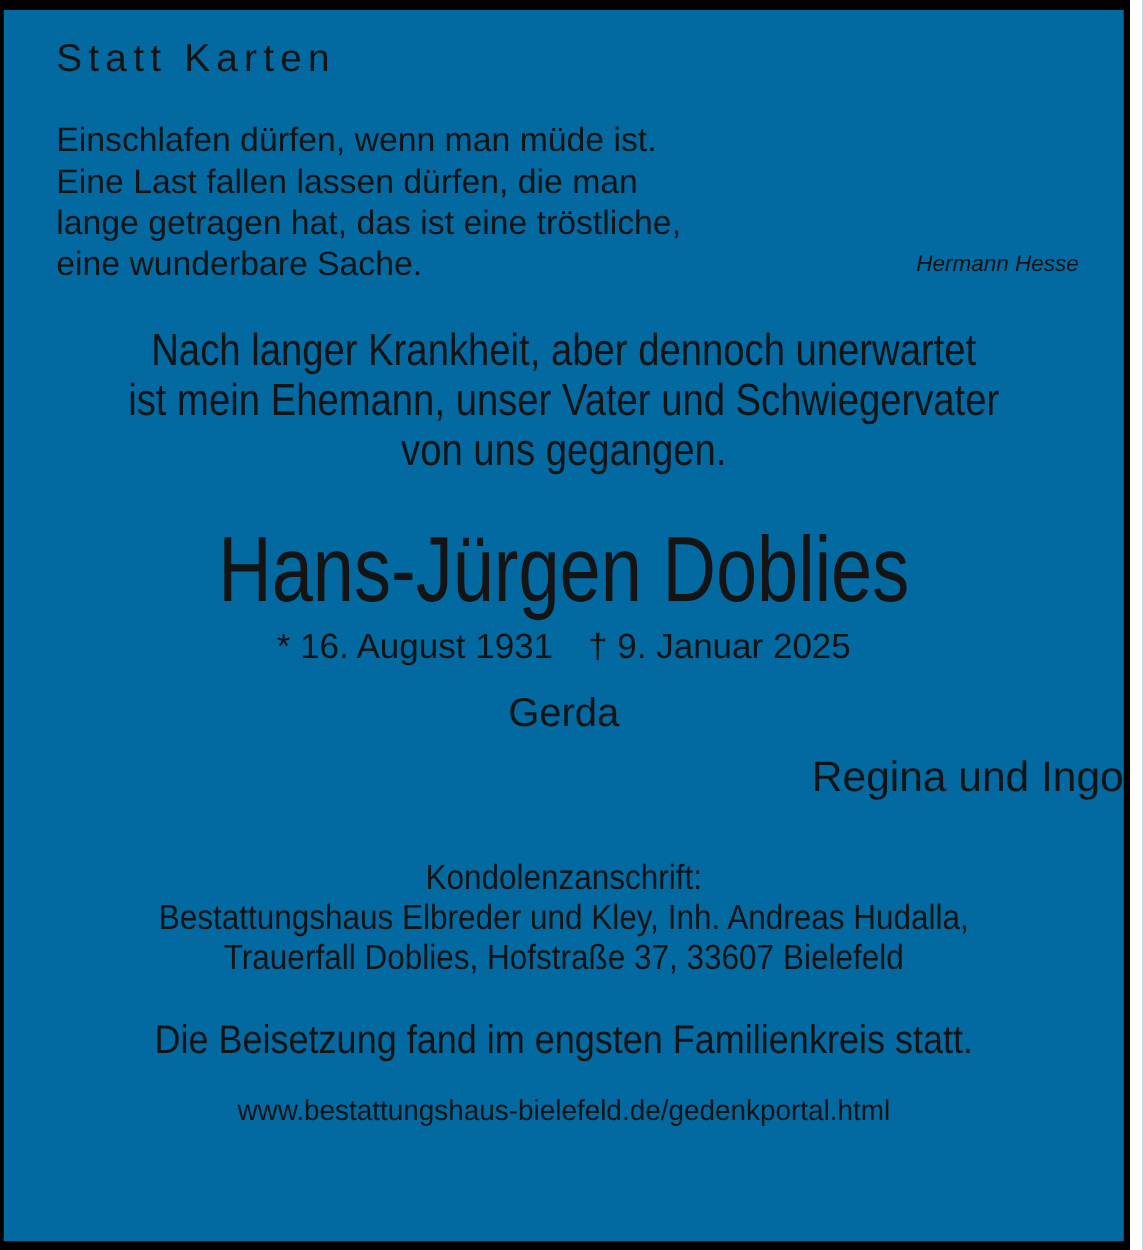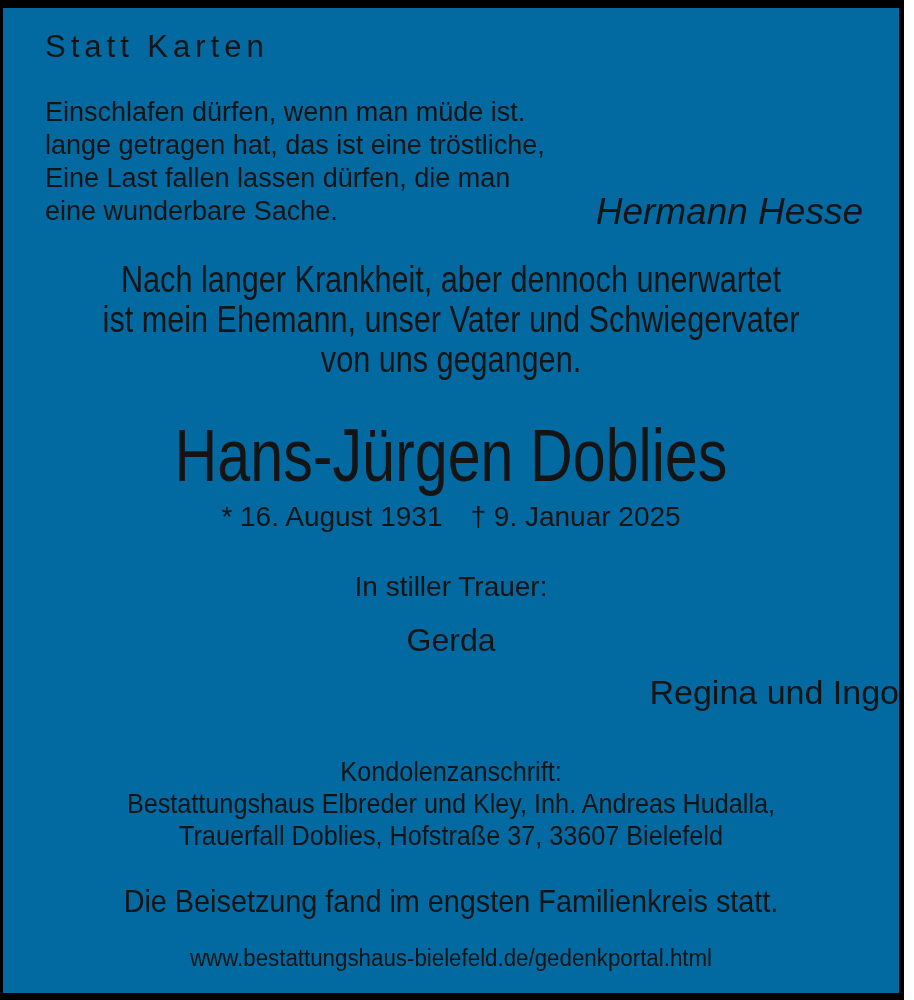--- a/index.html
+++ b/index.html
@@ -35,21 +35,21 @@
     font-size: 27px;
     line-height: 33px;
   }
   .quote-last-row {
     display: flex;
     justify-content: space-between;
     align-items: center;
   }
   .attribution {
     font-style: italic;
-    font-size: 37px;
+    font-size: 18px;
   }
   .announcement {
     margin-top: 32px;
     text-align: center;
     font-size: 36px;
     line-height: 40px;
     transform: scaleX(0.85);
   }
   .name {
     margin-top: 36px;
@@ -110,42 +110,41 @@
 </style>
 </head>
 <body>
 
 <div class="page">
 
   <div class="header">Statt Karten</div>
 
   <div class="quote">
     <div>Einschlafen dürfen, wenn man müde ist.</div>
+    <div>Eine Last fallen lassen dürfen, die man</div>
     <div>lange getragen hat, das ist eine tröstliche,</div>
-    <div>Eine Last fallen lassen dürfen, die man</div>
     <div class="quote-last-row">
       <span>eine wunderbare Sache.</span>
       <span class="attribution">Hermann Hesse</span>
     </div>
   </div>
 
   <div class="announcement">
     <div>Nach langer Krankheit, aber dennoch unerwartet</div>
     <div>ist mein Ehemann, unser Vater und Schwiegervater</div>
     <div>von uns gegangen.</div>
   </div>
 
   <div class="name">Hans-Jürgen Doblies</div>
 
   <div class="dates">
     <span>* 16. August 1931</span>
     <span>† 9. Januar 2025</span>
   </div>
 
-  <div class="trauer">In stiller Trauer:</div>
 
   <div class="mourner-1">Gerda</div>
 
   <div class="mourner-2">Regina und Ingo</div>
 
   <div class="condolence">
     <div>Kondolenzanschrift:</div>
     <div>Bestattungshaus Elbreder und Kley, Inh. Andreas Hudalla,</div>
     <div>Trauerfall Doblies, Hofstraße 37, 33607 Bielefeld</div>
   </div>

